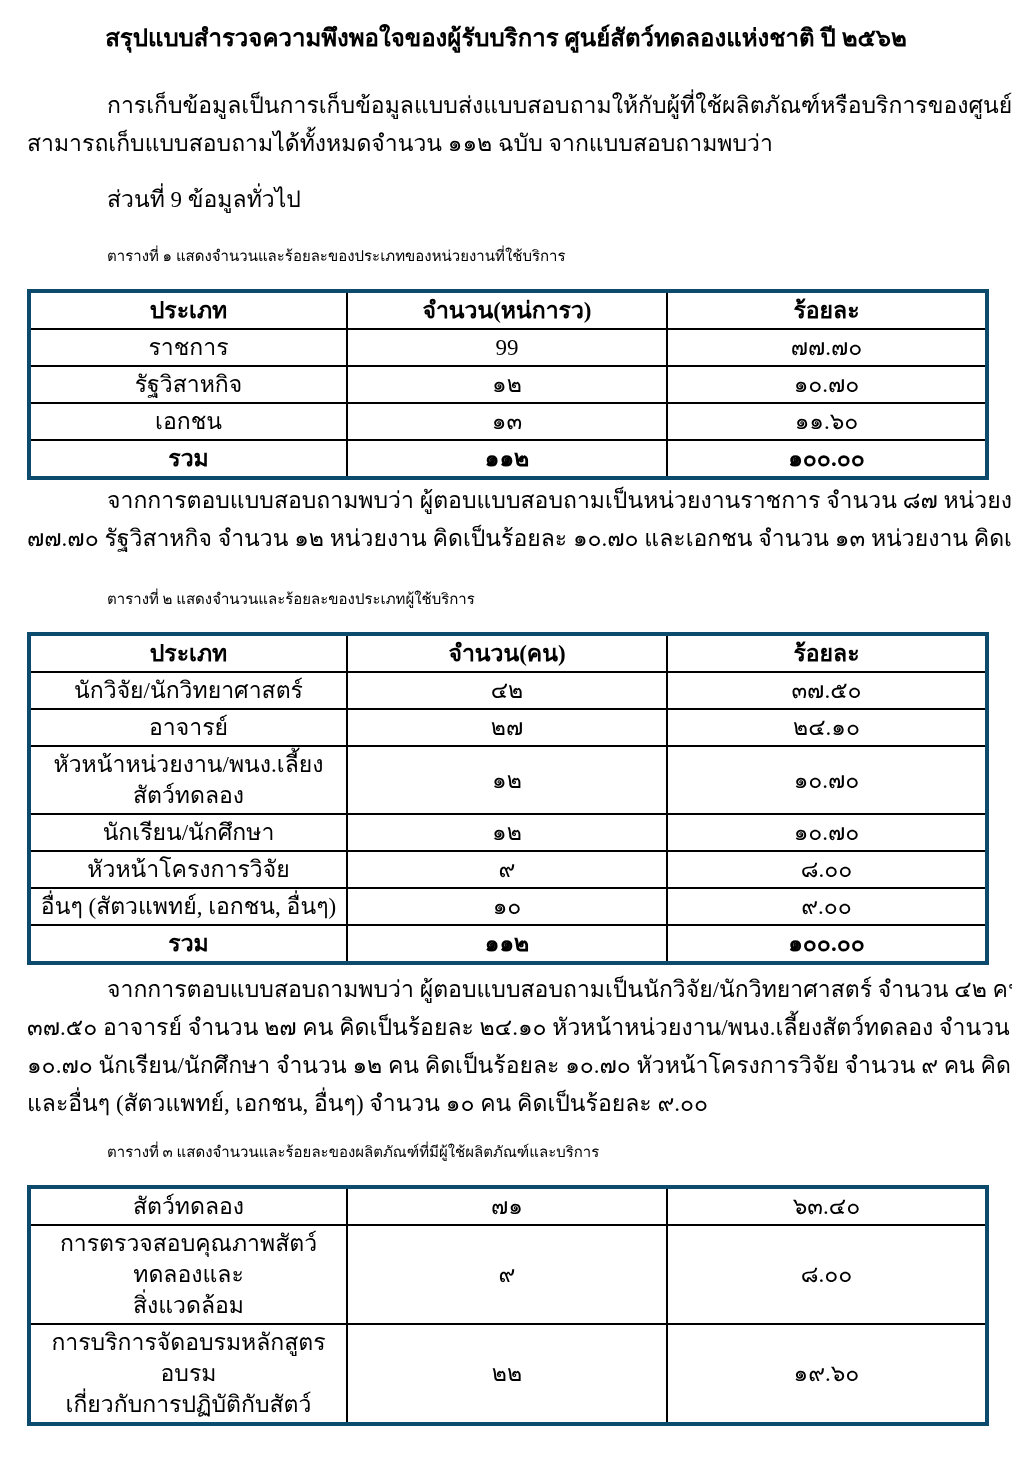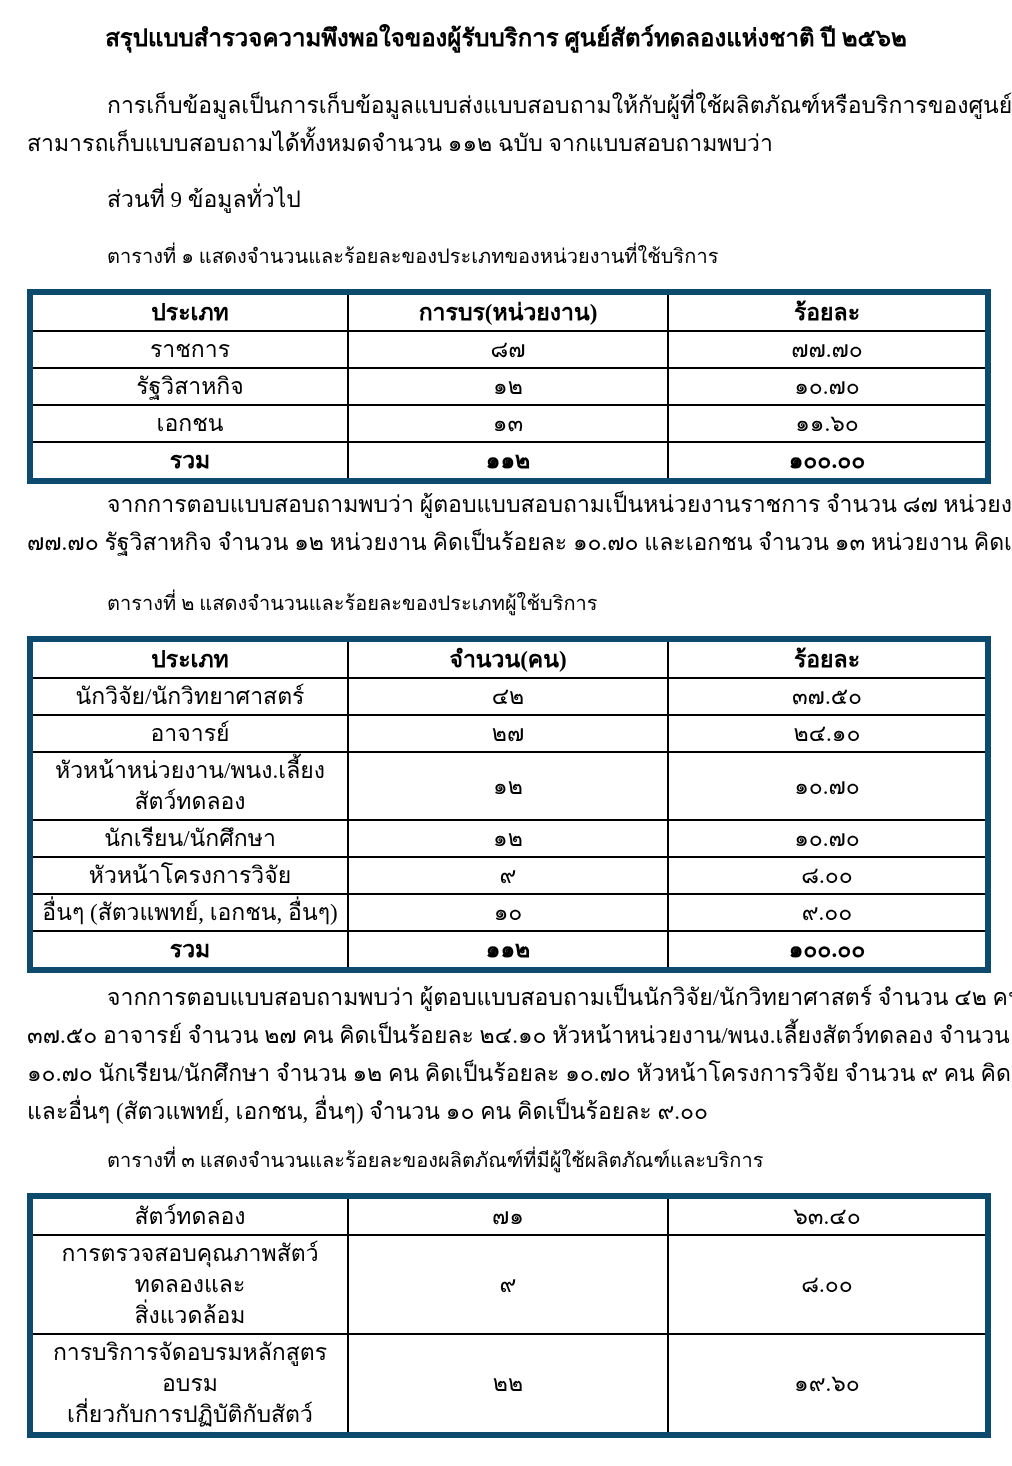--- a/index.html
+++ b/index.html
@@ -31,28 +31,28 @@
   .section-heading {
     margin: 22px 0 0 80px;
     line-height: 30px;
     font-weight: normal;
     font-size: 23px;
   }
   .table-caption {
     margin: 26px 0 18px 80px;
     line-height: 30px;
     font-weight: normal;
-    font-size: 20px;
+    font-size: 15px;
   }
   .caption-3 { margin-top: 14px; }
   table.data-table {
     width: 958px;
     border-collapse: collapse;
     table-layout: fixed;
-    border: 6px solid #0c4a6e;
+    border: 4px solid #0c4a6e;
   }
   .data-table th, .data-table td {
     border: 2px solid #000;
     text-align: center;
     vertical-align: middle;
     line-height: 31px;
     padding: 2px 6px;
     font-size: 23px;
     white-space: pre-line;
   }
@@ -77,26 +77,26 @@
 
   <table class="data-table">
     <colgroup>
         <col style="width:318px">
         <col style="width:320px">
         <col style="width:320px">
       </colgroup>
     <tbody>
       <tr>
         <th>ประเภท</th>
-        <th>การบร(หน่วยงาน)</th>
+        <th>จำนวน(หน่การว)</th>
         <th>ร้อยละ</th>
       </tr>
       <tr>
         <td>ราชการ</td>
-        <td>๘๗</td>
+        <td>99</td>
         <td>๗๗.๗๐</td>
       </tr>
       <tr>
         <td>รัฐวิสาหกิจ</td>
         <td>๑๒</td>
         <td>๑๐.๗๐</td>
       </tr>
       <tr>
         <td>เอกชน</td>
         <td>๑๓</td>

